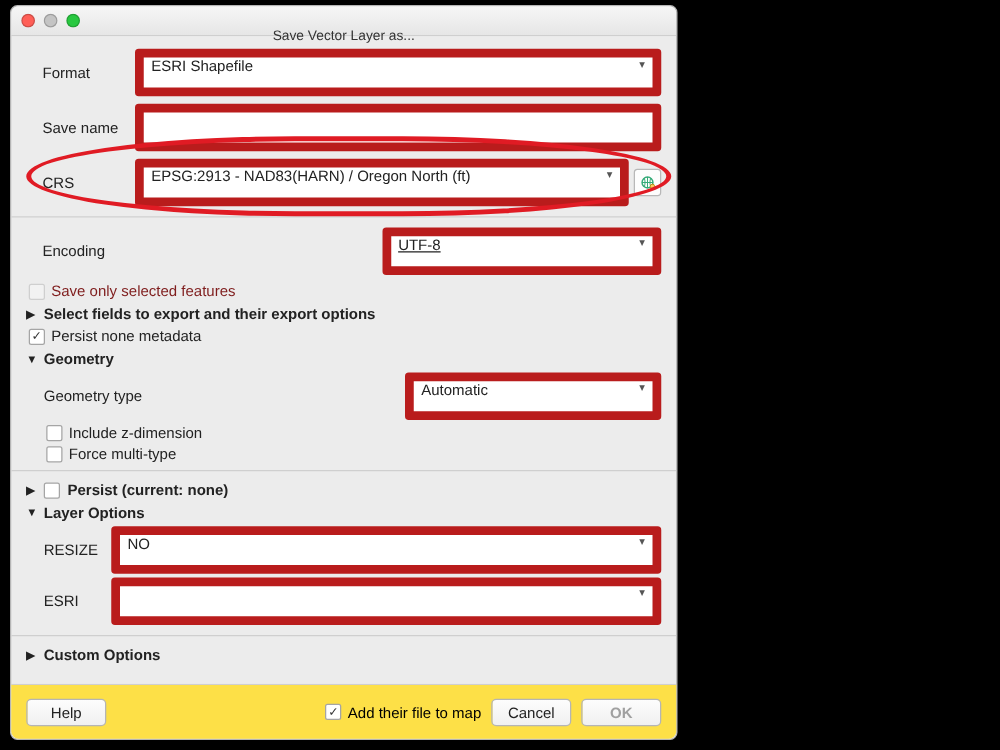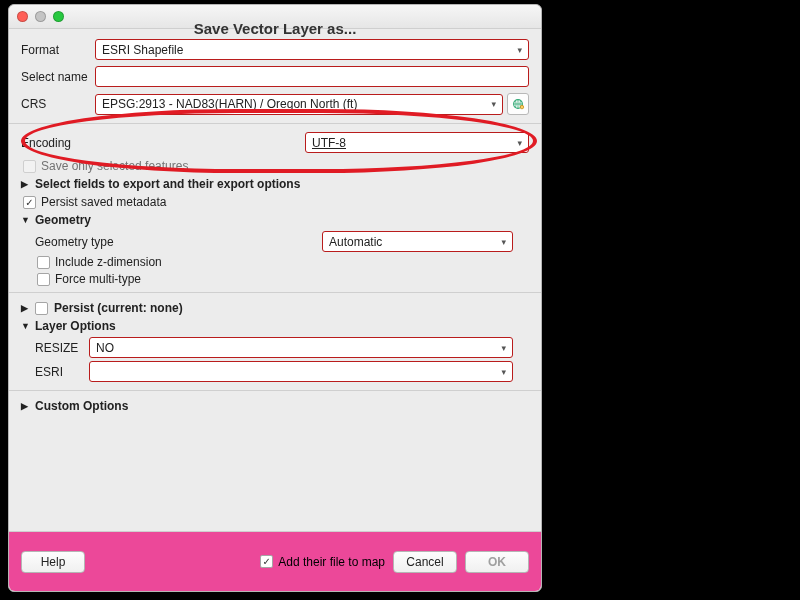--- a/index.html
+++ b/index.html
@@ -11,53 +11,53 @@
     display: flex; flex-direction: column;
   }
   .titlebar {
     height: 24px; display: flex; align-items: center; padding: 0 8px;
     background: linear-gradient(#f6f6f6, #e6e6e6); border-bottom: 1px solid #cfcfcf;
     border-radius: 6px 6px 0 0; position: relative;
   }
   .traffic { display: flex; gap: 7px; }
   .tlight { width: 11px; height: 11px; border-radius: 50%; border: 0.5px solid rgba(0,0,0,0.2); }
   .red { background: #ff5f57; } .yellow { background: #c4c4c4; } .green { background: #28c840; }
-  .title { position: absolute; left: 0; right: 0; text-align: center; font-size: 15px; font-weight: 700; color: #333; margin-top: 24px; }
+  .title { position: absolute; left: 0; right: 0; text-align: center; font-size: 11px; font-weight: 400; color: #333; margin-top: 24px; }
   .content { flex: 1; padding: 10px 12px 0 12px; overflow: hidden; color: #222; }
-  .row { display: flex; align-items: center; margin-bottom: 6px; font-size: 12px; }
+  .row { display: flex; align-items: center; margin-bottom: 6px; font-size: 12px; margin-left: 13px; }
   .lbl { width: 74px; font-size: 12px; }
   .combo, .textin {
-    flex: 1; height: 21px; background: #fff; border: 1px solid #b91c1c; border-radius: 3px;
-    display: flex; align-items: center; padding: 0 6px; font-size: 12px; position: relative;
+    flex: 1; height: 38px; background: #fff; border: 7px solid #b91c1c; border-radius: 3px;
+    display: flex; align-items: flex-start; padding: 0 6px; font-size: 12px; position: relative;
   }
   .textin { background: #fff; }
   .combo .arrow {
     position: absolute; right: 6px; font-size: 9px; color: #555;
   }
   .iconbtn {
     width: 22px; height: 22px; margin-left: 4px; background: #fdfdfd;
     border: 1px solid #b8b8b8; border-radius: 3px; display: flex; align-items: center; justify-content: center;
     font-size: 11px; color: #444;
   }
   .hr { height: 1px; background: #cfcfcf; margin: 8px -12px 8px -12px; }
-  .disabled { color: #737373; }
+  .disabled { color: #7f1d1d; }
   .check { display: flex; align-items: center; gap: 5px; font-size: 12px; margin: 3px 0 3px 2px; }
   .checkbox {
     width: 13px; height: 13px; border: 1px solid #a5a5a5; border-radius: 2px; background: #fff;
     display: inline-flex; align-items: center; justify-content: center; font-size: 10px; color: #333;
   }
   .checkbox.disabled { border-color: #cfcfcf; background: #f2f2f2; }
   .disclose { display: flex; align-items: center; gap: 4px; font-size: 12px; font-weight: 600; margin: 4px 0; cursor: default; }
   .tri { font-size: 9px; display: inline-block; width: 10px; }
-  .subgroup { margin: 2px 16px 4px 14px; }
+  .subgroup { margin: 2px 0 4px 14px; }
   .subrow { display: flex; align-items: center; margin: 3px 0; font-size: 12px; }
   .sublbl { width: 110px; }
   .footer {
-    height: 60px; border-top: 1px solid #cfcfcf; display: flex; align-items: center;
-    padding: 0 12px; gap: 8px; background: #ec4899; border-radius: 0 0 6px 6px;
+    height: 44px; border-top: 1px solid #cfcfcf; display: flex; align-items: center;
+    padding: 0 12px; gap: 8px; background: #fde047; border-radius: 0 0 6px 6px;
   }
   .btn {
     height: 22px; min-width: 64px; padding: 0 12px; font-size: 12px;
     background: linear-gradient(#fdfdfd, #f0f0f0); border: 1px solid #b5b5b5; border-radius: 4px;
     display: inline-flex; align-items: center; justify-content: center; color: #222;
   }
   .btn.disabled { color: #a0a0a0; font-weight: bold; }
   .spacer { flex: 1; }
   .halfcombo { width: 240px; text-decoration: underline; }
   .crsbtn svg { width: 14px; height: 14px; }
@@ -85,21 +85,21 @@
     <div class="row">
       <div class="lbl">Format</div>
       <div class="combo">
         <span>ESRI Shapefile</span>
         <span class="arrow">▾</span>
       </div>
     </div>
 
 
     <div class="row">
-      <div class="lbl">Select name</div>
+      <div class="lbl">Save name</div>
       <div class="textin"></div>
     </div>
 
     <div class="row">
       <div class="lbl">CRS</div>
       <div class="combo">
         <span>EPSG:2913 - NAD83(HARN) / Oregon North (ft)</span>
         <span class="arrow">▾</span>
       </div>
       <div class="iconbtn crsbtn">
@@ -127,21 +127,21 @@
       <span>Save only selected features</span>
     </div>
 
     <div class="disclose">
       <span class="tri">▶</span>
       <span>Select fields to export and their export options</span>
     </div>
 
     <div class="check">
       <span class="checkbox">✓</span>
-      <span>Persist saved metadata</span>
+      <span>Persist none metadata</span>
     </div>
 
     <div class="disclose">
       <span class="tri">▼</span>
       <span>Geometry</span>
     </div>
     <div class="subgroup">
       <div class="subrow">
         <div class="sublbl">Geometry type</div>
         <div style="flex:1"></div>

